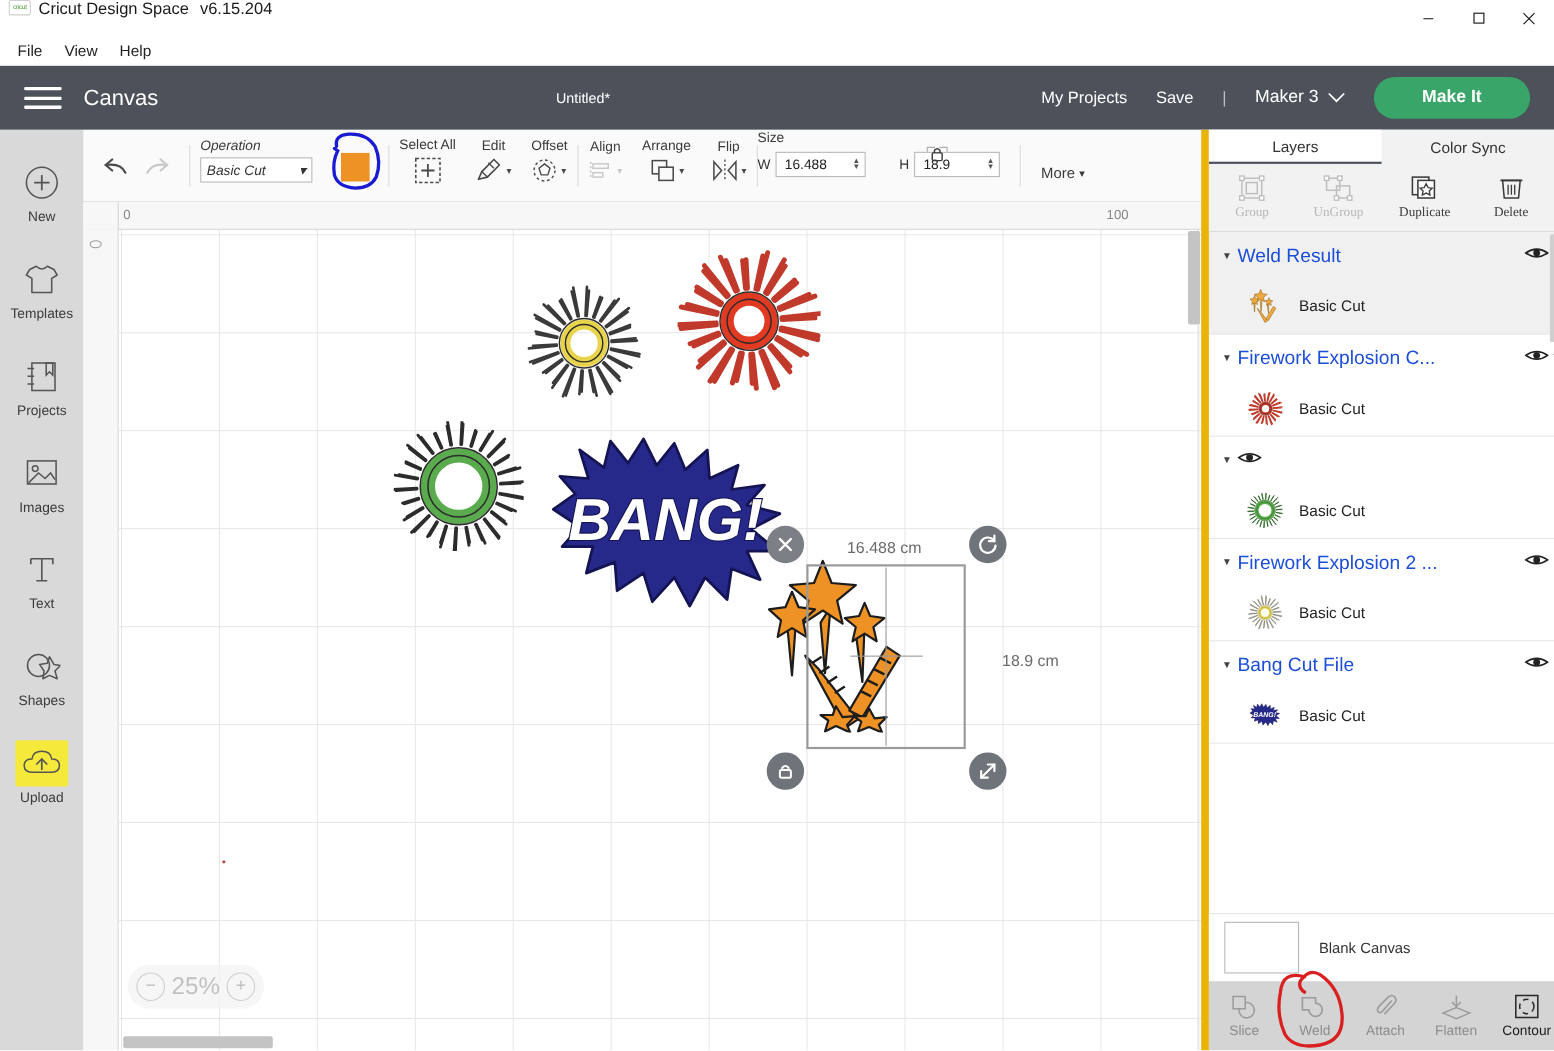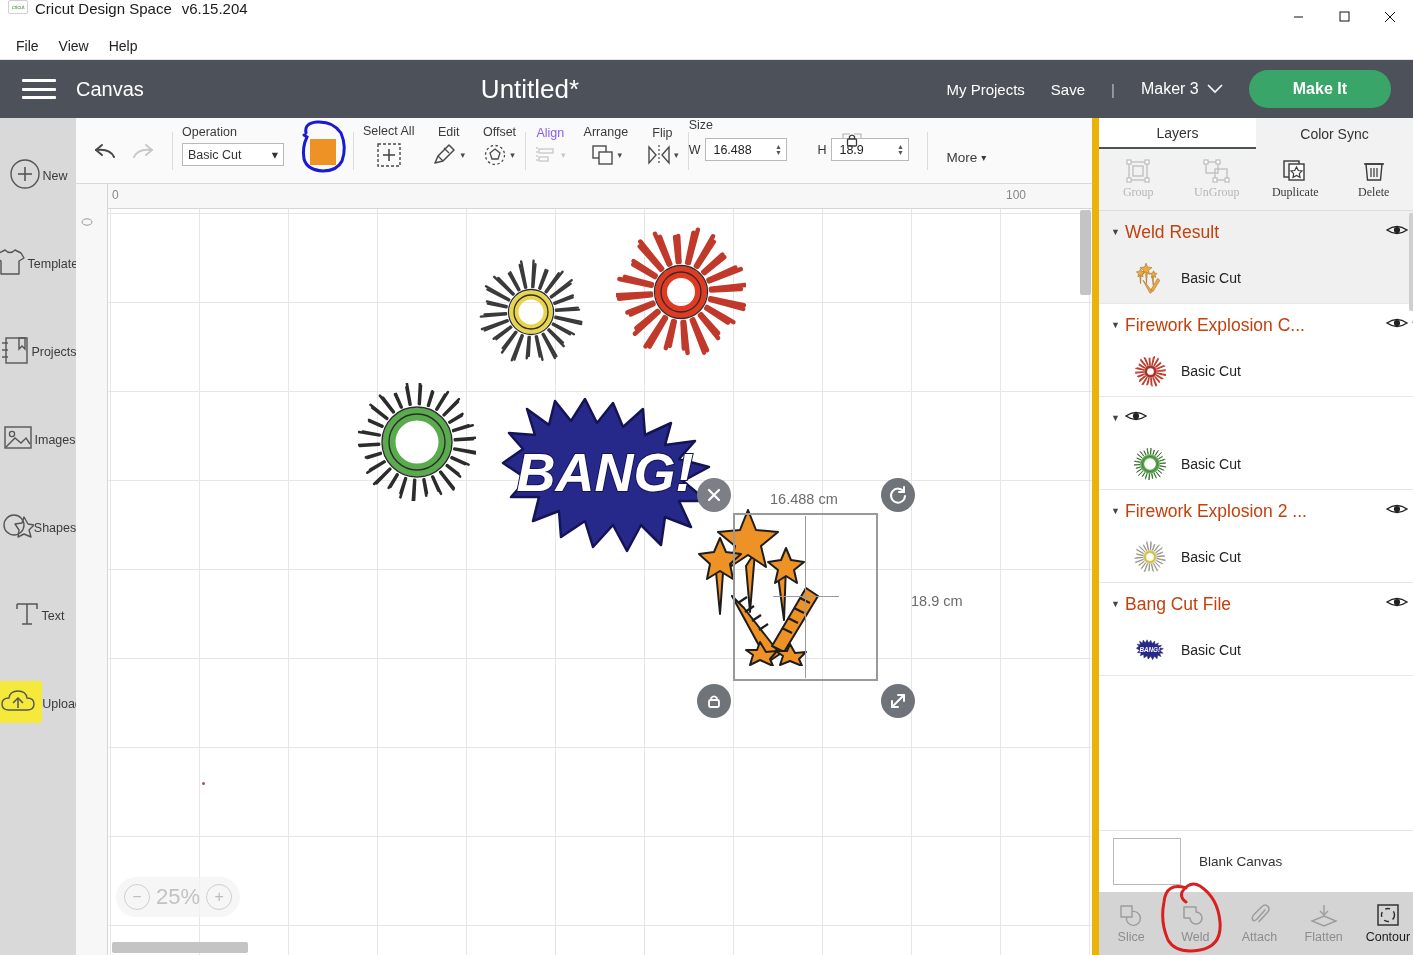--- a/index.html
+++ b/index.html
@@ -46,57 +46,57 @@
   .appheader {
     position: absolute; top: 60px; left: 0; width: 1413px; height: 58px;
     background: #4d525a; display: flex; align-items: center;
   }
   .hamburger { margin-left: 22px; width: 34px; height: 26px; display: flex;
     flex-direction: column; justify-content: space-between; padding: 3px 0; cursor: pointer; }
   .hamburger span { display: block; height: 3px; background: #fff; border-radius: 1px; }
   .hdr-canvas { color: #fff; font-size: 20px; margin-left: 20px; }
   .hdr-title {
     position: absolute; left: 0; width: 1060px; text-align: center;
-    color: #fff; font-size: 26px;
+    color: #fff; font-size: 13px;
   }
   .hdr-right { margin-left: auto; display: flex; align-items: center; padding-right: 22px; }
   .hdr-link { color: #fff; font-size: 15px; margin-right: 26px; cursor: pointer; }
   .hdr-sep { color: #b9bcc1; font-size: 15px; margin-right: 26px; }
   .hdr-machine { color: #fff; font-size: 16px; margin-right: 8px; cursor: pointer; }
   .chev { color: #fff; font-size: 13px; margin-right: 26px; cursor: pointer; }
   .makeit {
     background: #3aa568; color: #fff; border: none; border-radius: 20px;
     font-size: 16px; font-weight: bold; padding: 10px 44px; cursor: pointer;
     font-family: "Liberation Sans", sans-serif;
   }
 
   
   .sidebar {
     position: absolute; top: 118px; left: 0; width: 76px; height: 837px;
     background: #d9d9d9; padding-top: 12px;
   }
   .side-item {
-    height: 88px; display: flex; 
+    height: 88px; display: flex; flex-direction: column;
     align-items: center; justify-content: center; cursor: pointer; position: relative;
   }
   .side-ico { height: 42px; display: flex; align-items: center; justify-content: center; }
   .side-label { font-size: 12.5px; color: #3b3b3b; margin-top: 3px; }
   .side-item.hl .side-ico { background: #f5ea3c; border-radius: 2px; padding: 0 5px; }
 
   
   .toolbar {
     position: absolute; top: 118px; left: 76px; width: 1016px; height: 66px;
     background: #fafafa; border-bottom: 1px solid #dadada;
     display: flex; align-items: center;
   }
   .tb-div { width: 1px; height: 38px; background: #dcdcdc; align-self: center; }
   .tool { display: flex; flex-direction: column; align-items: center; justify-content: flex-end;
     padding-bottom: 10px; margin: 0 9px; cursor: pointer; }
   .tool-lbl { font-size: 12.5px; color: #3a3a3a; margin-bottom: 4px; }
-  .tool-lbl.dim { color: #8b5cf6; }
+  .tool-lbl.dim { color: #404040; }
   .undo-redo { display: flex; align-items: center; padding: 0 14px; }
   .arrow-btn { width: 34px; height: 34px; display: flex; align-items: center; justify-content: center; cursor: pointer; }
   .op-select {
     width: 102px; height: 23px; border: 1px solid #b9b9b9; background: #fff;
     display: flex; align-items: center; justify-content: space-between;
     padding: 0 5px; font-size: 12.5px; color: #333; cursor: pointer;
   }
   .swatch-wrap { position: relative; width: 48px; height: 44px; margin: 0 6px;
     display: flex; align-items: flex-end; justify-content: center; padding-bottom: 8px; }
   .swatch { width: 26px; height: 26px; background: #ef9226; cursor: pointer; }
@@ -165,21 +165,21 @@
   .rtab.active { background: #fff; border-bottom: 2px solid #4d525a; }
   .ractions { height: 62px; background: #f2f2f2; display: flex; border-bottom: 1px solid #dcdcdc; font-family: Liberation Serif, serif; }
   .ract { flex: 1; display: flex; flex-direction: column; align-items: center; justify-content: center; cursor: pointer; }
   .ract-lbl { font-size: 12px; color: #3a3a3a; margin-top: 2px; }
   .ract.dim .ract-lbl { color: #b7b7b7; }
   .layers { position: absolute; top: 93px; left: 0; width: 321px; height: 719px; overflow: hidden; }
   .lgroup { border-bottom: 1px solid #e7e7e7; }
   .lgroup.sel { background: #f0f0f0; }
   .lg-head { display: flex; align-items: center; height: 42px; padding: 0 12px; cursor: pointer; }
   .caret { width: 14px; color: #444; font-size: 9px; }
-  .lg-name { font-size: 17.5px; color: #c2410c; flex: 1; white-space: nowrap; overflow: hidden; }
+  .lg-name { font-size: 17.5px; color: #1d4ed8; flex: 1; white-space: nowrap; overflow: hidden; }
   .eye { cursor: pointer; }
   .lg-row { display: flex; align-items: center; height: 50px; padding-left: 34px; cursor: pointer; }
   .lthumb { width: 34px; height: 34px; display: flex; align-items: center; justify-content: center; }
   .lrow-lbl { font-size: 14px; color: #222; margin-left: 14px; }
   .lscroll { position: absolute; right: 2px; top: 2px; width: 9px; height: 98px; background: #cfcfcf; border-radius: 2px; cursor: pointer; }
   .larrow-up { position: absolute; right: 1px; top: 104px; font-size: 9px; color: #9a9a9a; }
   .larrow-dn { position: absolute; right: 1px; bottom: 4px; font-size: 9px; color: #9a9a9a; }
 
   .canvasrow { position: absolute; bottom: 63px; left: 0; width: 321px; height: 62px;
     display: flex; align-items: center; padding-left: 14px; border-top: 1px solid #e7e7e7; background:#fff; }
@@ -291,35 +291,35 @@
             <rect x="4" y="3" width="26" height="21" fill="none" stroke="#555" stroke-width="1.4"></rect>
             <circle cx="11" cy="10" r="2.6" fill="none" stroke="#555" stroke-width="1.3"></circle>
             <polyline points="5,23 14,14 20,19 25,14 29,20" fill="none" stroke="#555" stroke-width="1.4"></polyline>
           </svg>
       </div>
       <div class="side-label">Images</div>
     </div>
 
     <div class="side-item">
       <div class="side-ico">
+        <svg width="30" height="30" viewBox="0 0 30 30">
+            <path d="M5 5 L25 5 L25 10 M5 5 L5 10 M15 5 L15 25 M10 25 L20 25" fill="none" stroke="#555" stroke-width="1.5"></path>
+          </svg>
+      </div>
+      <div class="side-label">Text</div>
+    </div>
+
+    <div class="side-item">
+      <div class="side-ico">
         <svg width="34" height="30" viewBox="0 0 34 30">
             <circle cx="14" cy="14" r="10" fill="none" stroke="#555" stroke-width="1.4"></circle>
             <polygon points="24,6 28,13 34,14 29,19 31,26 24,23 18,26 19,19 15,13 22,12" fill="none" stroke="#555" stroke-width="1.4" stroke-linejoin="round"></polygon>
           </svg>
       </div>
       <div class="side-label">Shapes</div>
-    </div>
-
-    <div class="side-item">
-      <div class="side-ico">
-        <svg width="30" height="30" viewBox="0 0 30 30">
-            <path d="M5 5 L25 5 L25 10 M5 5 L5 10 M15 5 L15 25 M10 25 L20 25" fill="none" stroke="#555" stroke-width="1.5"></path>
-          </svg>
-      </div>
-      <div class="side-label">Text</div>
     </div>
 
     <div class="side-item hl">
       <div class="side-ico">
         <svg width="38" height="28" viewBox="0 0 38 28">
             <path d="M10 22 Q3 22 3 16 Q3 10 10 10 Q11 3 19 3 Q27 3 28 10 Q35 10 35 16 Q35 22 28 22 Z" fill="none" stroke="#555" stroke-width="1.4"></path>
             <line x1="19" y1="20" x2="19" y2="10" stroke="#555" stroke-width="1.5"></line>
             <polyline points="14,15 19,10 24,15" fill="none" stroke="#555" stroke-width="1.5"></polyline>
           </svg>
       </div>
@@ -339,21 +339,21 @@
       <div class="arrow-btn">
         <svg width="28" height="22" viewBox="0 0 28 22">
             <path d="M19 5 L25 10 L19 15" fill="none" stroke="#c8c8c8" stroke-width="2" stroke-linecap="round" stroke-linejoin="round"></path>
             <path d="M25 10 Q11 8 7 17" fill="none" stroke="#c8c8c8" stroke-width="2" stroke-linecap="round"></path>
           </svg>
       </div>
     </div>
 
     <div class="tb-div"></div>
 
-    <div class="tool" style="align-items:flex-start;">
+    <div class="tool" style="align-items:flex-start;font-style:italic;">
       <div class="tool-lbl">Operation</div>
       <div class="op-select">
         <span>Basic Cut</span>
         <span>▾</span>
       </div>
     </div>
 
     <div class="swatch-wrap">
       <div class="swatch"></div>
       <svg class="blue-circle" viewBox="0 0 54 56">

